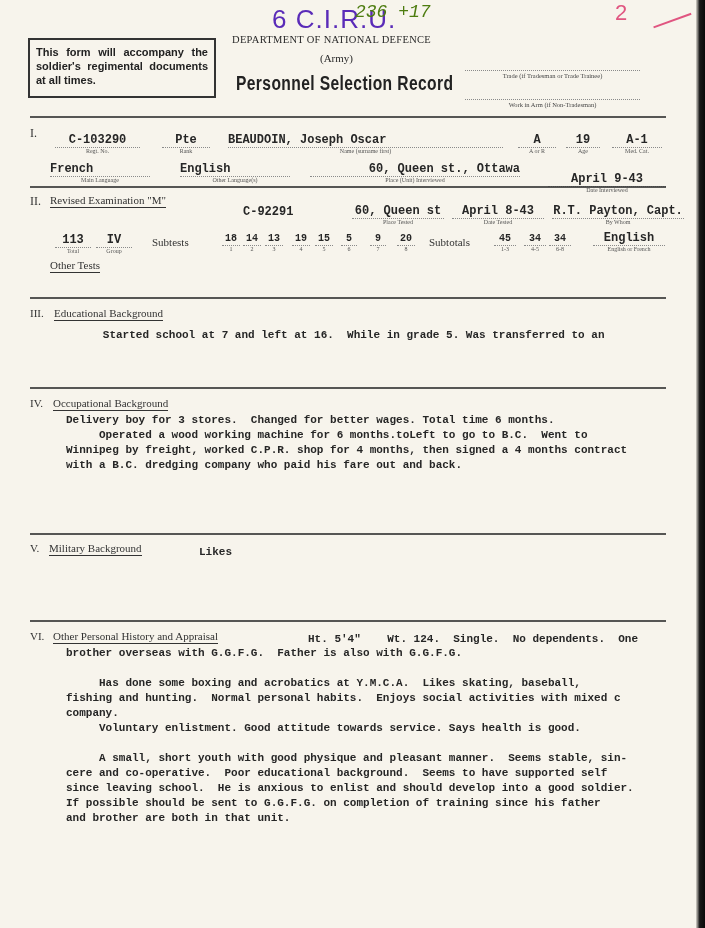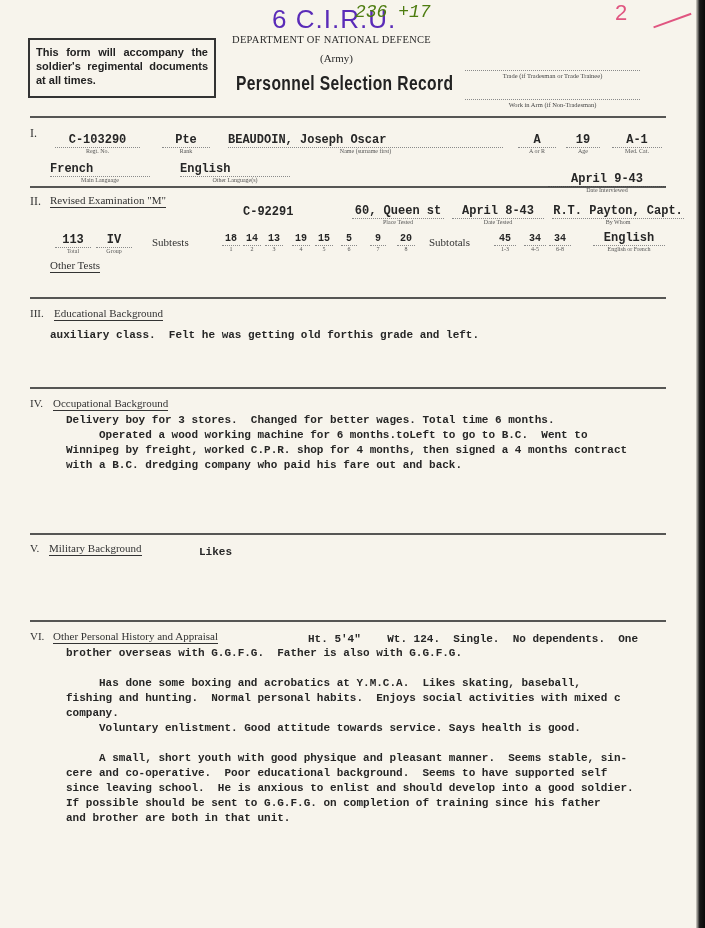--- a/index.html
+++ b/index.html
@@ -120,20 +120,24 @@
   </div>
 
   <div class="field" style="left:50px; top:163px; width:100px;">
     <div class="v" style="text-align:left;">French</div>
     <div class="l">Main Language</div>
   </div>
   <div class="field" style="left:180px; top:163px; width:110px;">
     <div class="v" style="text-align:left;">English</div>
     <div class="l">Other Language(s)</div>
   </div>
+  <div class="field" style="left:310px; top:163px; width:210px;">
+    <div class="v" style="text-align:right;">60, Queen st., Ottawa</div>
+    <div class="l">Place (Unit) Interviewed</div>
+  </div>
   <div class="field" style="left:548px; top:173px; width:118px;">
     <div class="v">April 9-43</div>
     <div class="l">Date Interviewed</div>
   </div>
 
   <div class="rule" style="top:186px;"></div>
 
   <div class="sec-num" style="left:30px; top:194px;">II.</div>
   <div class="sec-label" style="left:50px; top:194px;">Revised Examination "M"</div>
   <div class="abs mono" style="left:243px; top:205px; font-size:12px;">C-92291</div>
@@ -210,21 +214,21 @@
     <div class="v">English</div>
     <div class="l">English or French</div>
   </div>
 
   <div class="sec-label" style="left:50px; top:259px;">Other Tests</div>
 
   <div class="rule" style="top:297px;"></div>
 
   <div class="sec-num" style="left:30px; top:307px; font-size:11px;">III.</div>
   <div class="sec-label" style="left:54px; top:307px;">Educational Background</div>
-  <div class="body-text" style="left:50px; top:327px;"><div>auxiliary class.  Felt he was getting old forthis grade and left.</div></div>
+  <div class="body-text" style="left:50px; top:327px;"><div>        Started school at 7 and left at 16.  While in grade 5. Was transferred to an</div></div>
 
   <div class="rule" style="top:387px;"></div>
 
   <div class="sec-num" style="left:30px; top:397px; font-size:11px;">IV.</div>
   <div class="sec-label" style="left:53px; top:397px;">Occupational Background</div>
   <div class="body-text" style="left:66px; top:413px; line-height:15px;"><div>Delivery boy for 3 stores.  Changed for better wages. Total time 6 months.</div><div>     Operated a wood working machine for 6 months.toLeft to go to B.C.  Went to</div><div>Winnipeg by freight, worked C.P.R. shop for 4 months, then signed a 4 months contract</div><div>with a B.C. dredging company who paid his fare out and back.</div></div>
 
   <div class="rule" style="top:533px;"></div>
 
   <div class="sec-num" style="left:30px; top:542px; font-size:11px;">V.</div>

